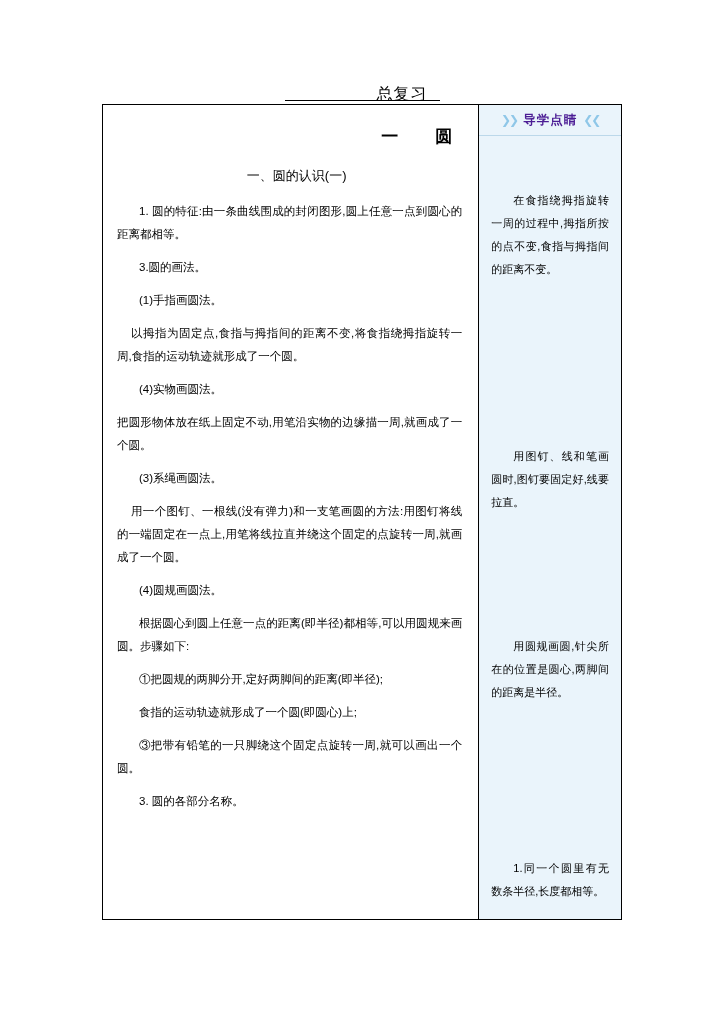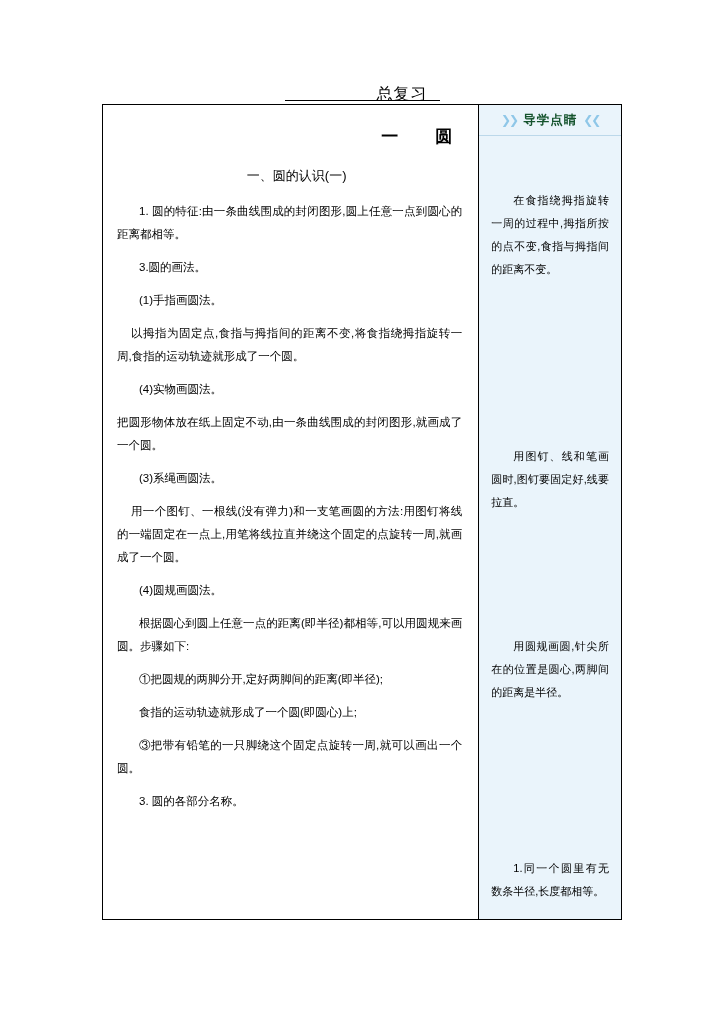--- a/index.html
+++ b/index.html
@@ -95,21 +95,21 @@
   
   .side-head {
     height: 30px;
     display: flex;
     align-items: center;
     justify-content: center;
     border-bottom: 1px solid #bcd8ea;
     position: relative;
   }
   .side-head-text {
-    color: #14532d;
+    color: #4c1d95;
     font-weight: bold;
     font-size: 12.5px;
     letter-spacing: 1px;
   }
   .chev {
     color: #8fc7e8;
     font-size: 12px;
     letter-spacing: -2px;
     margin: 0 6px;
   }
@@ -140,21 +140,21 @@
     <div class="col-main">
       <div class="main-title">一　圆</div>
 
       <div class="sec-head">一、圆的认识(一)</div>
 
       <p class="body indent">1. 圆的特征:由一条曲线围成的封闭图形,圆上任意一点到圆心的距离都相等。</p>
       <p class="body indent">3.圆的画法。</p>
       <p class="body indent">(1)手指画圆法。</p>
       <p class="body indent1">以拇指为固定点,食指与拇指间的距离不变,将食指绕拇指旋转一周,食指的运动轨迹就形成了一个圆。</p>
       <p class="body indent">(4)实物画圆法。</p>
-      <p class="body noind">把圆形物体放在纸上固定不动,由一条曲线围成的封闭图形,就画成了一个圆。</p>
+      <p class="body noind">把圆形物体放在纸上固定不动,用笔沿实物的边缘描一周,就画成了一个圆。</p>
       <p class="body indent">(3)系绳画圆法。</p>
       <p class="body indent1">用一个图钉、一根线(没有弹力)和一支笔画圆的方法:用图钉将线的一端固定在一点上,用笔将线拉直并绕这个固定的点旋转一周,就画成了一个圆。</p>
       <p class="body indent">(4)圆规画圆法。</p>
       <p class="body indent">根据圆心到圆上任意一点的距离(即半径)都相等,可以用圆规来画圆。步骤如下:</p>
       <p class="body indent">①把圆规的两脚分开,定好两脚间的距离(即半径);</p>
       <p class="body indent">食指的运动轨迹就形成了一个圆(即圆心)上;</p>
       <p class="body indent">③把带有铅笔的一只脚绕这个固定点旋转一周,就可以画出一个圆。</p>
       <p class="body indent">3. 圆的各部分名称。</p>
     </div>
 

